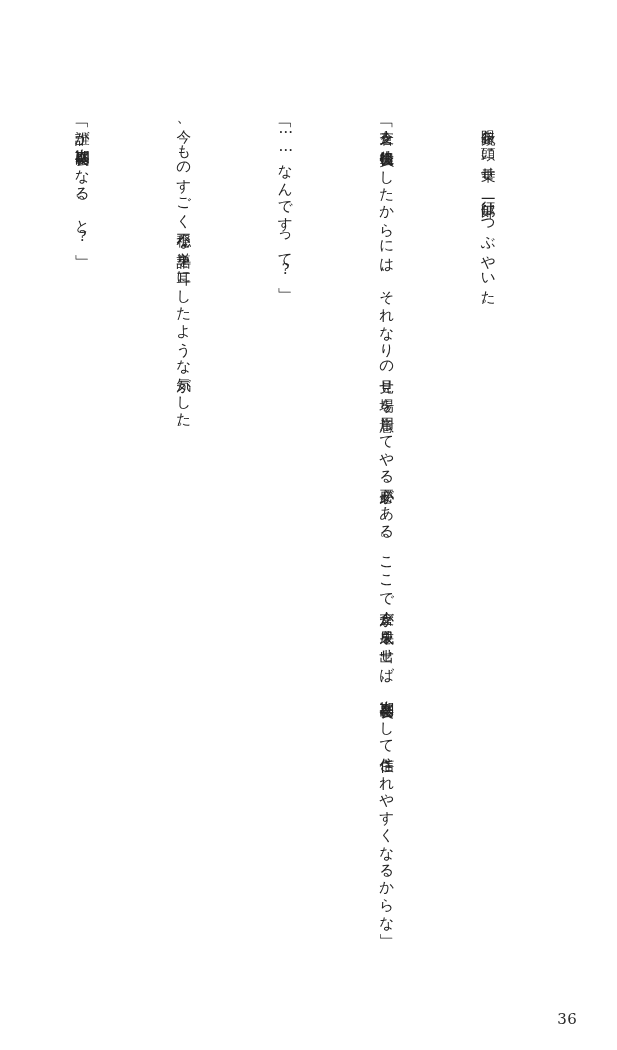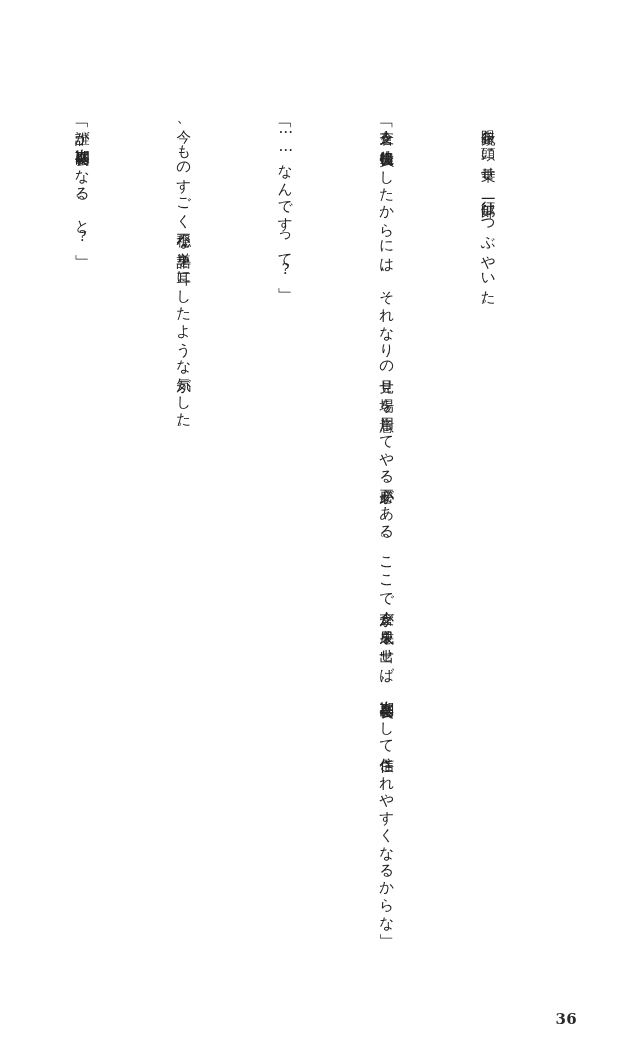--- a/index.html
+++ b/index.html
@@ -48,21 +48,20 @@
   }
 
   .page-number {
     position: absolute;
     bottom: 22px;
     right: 40px;
     font-size: 15px;
     font-family: "DejaVu Serif", "Liberation Serif", serif;
     color: #2b2b2b;
     letter-spacing: 0.02em;
-    font-weight: bold;
   }
 </style>
 </head>
 <body>
 
 <div class="page">
 
   <div class="text-block">
     <span class="para">眼鏡を頭に乗せ、征一郎はつぶやいた。</span>
     <span class="para">「支倉を生徒会役員にしたからには、それなりの見せ場を用意してやる必要がある。ここで支倉が成果を出せば、次期副会長として信任されやすくなるからな」</span>

